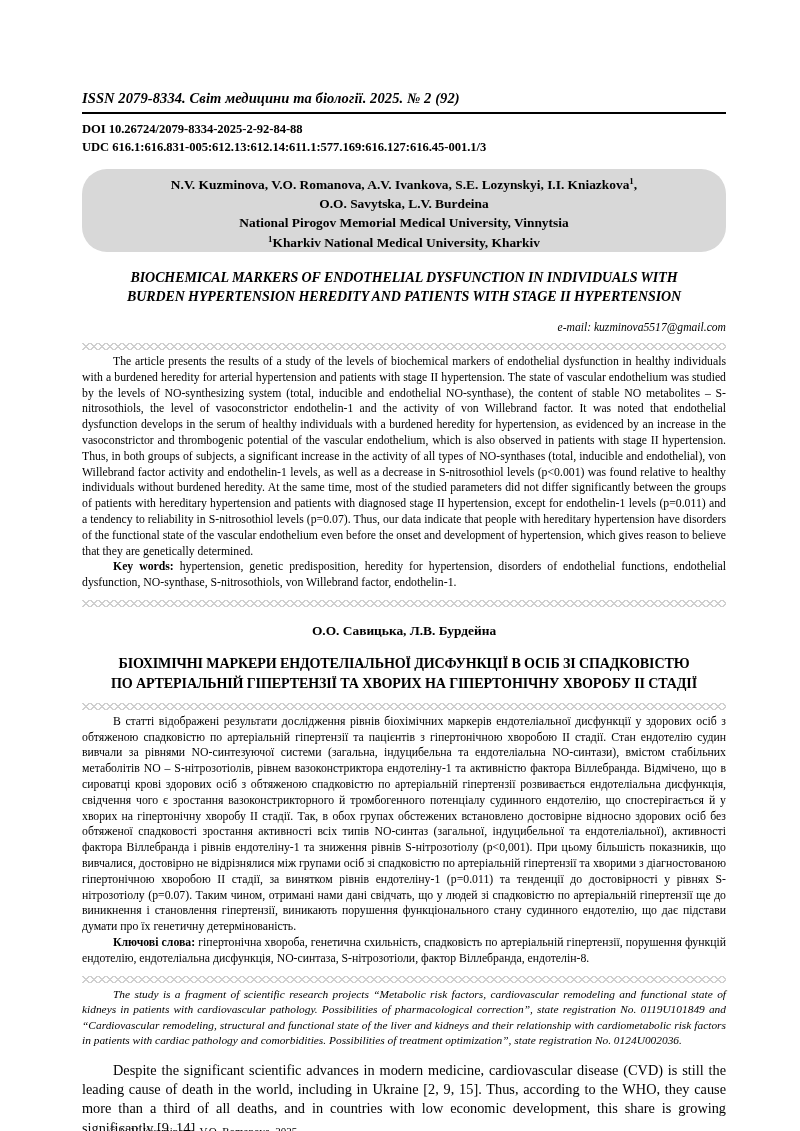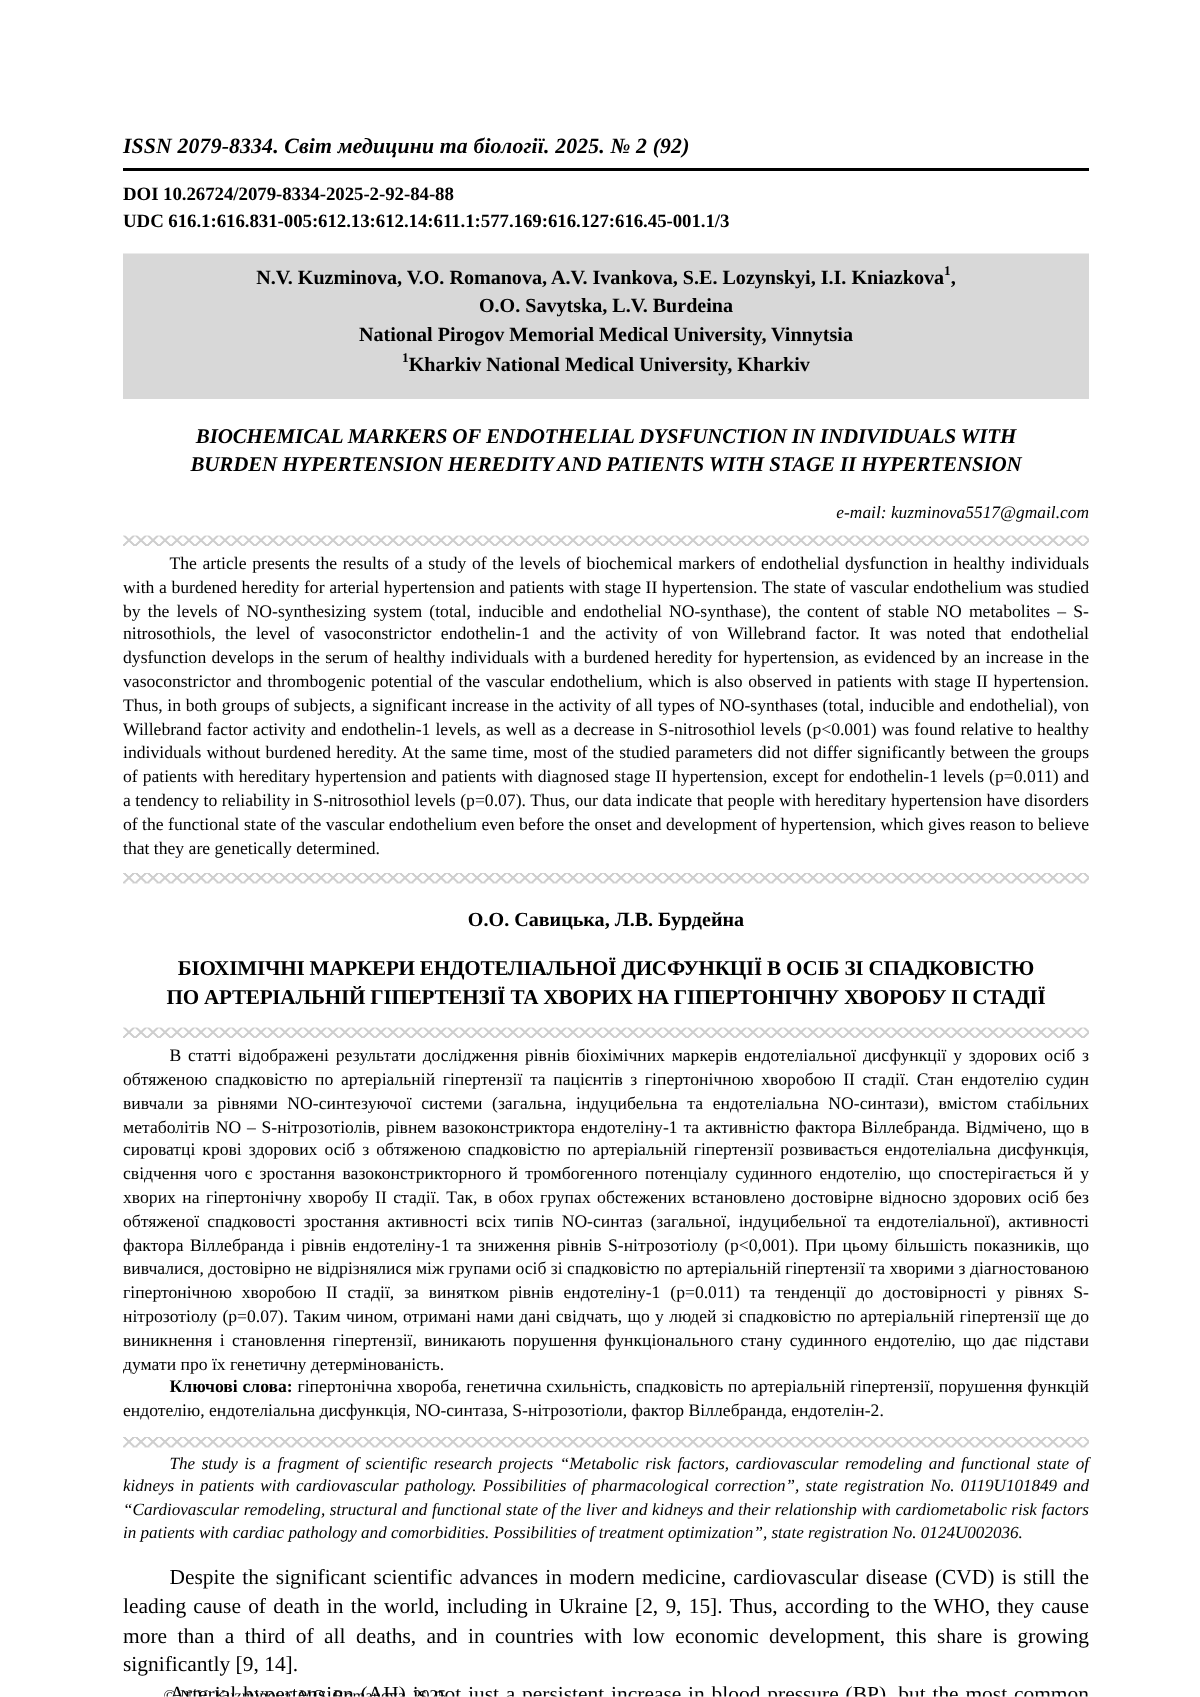--- a/index.html
+++ b/index.html
@@ -46,22 +46,23 @@
     font-size: 12.6px;
     line-height: 1.38;
     letter-spacing: -0.05px;
     white-space: nowrap;
   }
 
   
   .authors-shade {
     background: #d8d8d8;
     margin-top: 13px;
-    padding: 6px 4px 14px 4px;
-    text-align: center;
+    padding: 6px 4px 0 4px;
+    text-align: center;
+    border-radius: 25px;
   }
   .authors-shade .ln {
     font-weight: bold;
     font-size: 13.4px;
     line-height: 1.43;
     white-space: nowrap;
   }
   sup { font-size: 66%; vertical-align: super; line-height: 0; }
 
   
@@ -189,36 +190,37 @@
   <div class="title-en">
     <div class="ln">BIOCHEMICAL MARKERS OF ENDOTHELIAL DYSFUNCTION IN INDIVIDUALS WITH</div>
     <div class="ln">BURDEN HYPERTENSION HEREDITY AND PATIENTS WITH STAGE II HYPERTENSION</div>
   </div>
 
   <div class="email">e-mail: kuzminova5517@gmail.com</div>
 
   <div class="wave"></div>
 
   <p class="abstract">The article presents the results of a study of the levels of biochemical markers of endothelial dysfunction in healthy individuals with a burdened heredity for arterial hypertension and patients with stage II hypertension. The state of vascular endothelium was studied by the levels of NO-synthesizing system (total, inducible and endothelial NO-synthase), the content of stable NO metabolites – S-nitrosothiols, the level of vasoconstrictor endothelin-1 and the activity of von Willebrand factor. It was noted that endothelial dysfunction develops in the serum of healthy individuals with a burdened heredity for hypertension, as evidenced by an increase in the vasoconstrictor and thrombogenic potential of the vascular endothelium, which is also observed in patients with stage II hypertension. Thus, in both groups of subjects, a significant increase in the activity of all types of NO-synthases (total, inducible and endothelial), von Willebrand factor activity and endothelin-1 levels, as well as a decrease in S-nitrosothiol levels (p&lt;0.001) was found relative to healthy individuals without burdened heredity. At the same time, most of the studied parameters did not differ significantly between the groups of patients with hereditary hypertension and patients with diagnosed stage II hypertension, except for endothelin-1 levels (p=0.011) and a tendency to reliability in S-nitrosothiol levels (p=0.07). Thus, our data indicate that people with hereditary hypertension have disorders of the functional state of the vascular endothelium even before the onset and development of hypertension, which gives reason to believe that they are genetically determined.</p>
+  <p class="keywords"><b>Key words:</b><span> hypertension, genetic predisposition, heredity for hypertension, disorders of endothelial functions, endothelial dysfunction, NO-synthase, S-nitrosothiols, von Willebrand factor, endothelin-1.</span></p>
 
   <div class="wave"></div>
 
   <div class="authors-ua">
     <div class="ln">О.О. Савицька, Л.В. Бурдейна</div>
   </div>
 
   <div class="title-ua">
     <div class="ln">БІОХІМІЧНІ МАРКЕРИ ЕНДОТЕЛІАЛЬНОЇ ДИСФУНКЦІЇ В ОСІБ ЗІ СПАДКОВІСТЮ</div>
     <div class="ln">ПО АРТЕРІАЛЬНІЙ ГІПЕРТЕНЗІЇ ТА ХВОРИХ НА ГІПЕРТОНІЧНУ ХВОРОБУ ІІ СТАДІЇ</div>
   </div>
 
   <div class="wave"></div>
 
   <p class="abstract">В статті відображені результати дослідження рівнів біохімічних маркерів ендотеліальної дисфункції у здорових осіб з обтяженою спадковістю по артеріальній гіпертензії та пацієнтів з гіпертонічною хворобою ІІ стадії. Стан ендотелію судин вивчали за рівнями NO-синтезуючої системи (загальна, індуцибельна та ендотеліальна NO-синтази), вмістом стабільних метаболітів NO – S-нітрозотіолів, рівнем вазоконстриктора ендотеліну-1 та активністю фактора Віллебранда. Відмічено, що в сироватці крові здорових осіб з обтяженою спадковістю по артеріальній гіпертензії розвивається ендотеліальна дисфункція, свідчення чого є зростання вазоконстрикторного й тромбогенного потенціалу судинного ендотелію, що спостерігається й у хворих на гіпертонічну хворобу ІІ стадії. Так, в обох групах обстежених встановлено достовірне відносно здорових осіб без обтяженої спадковості зростання активності всіх типів NO-синтаз (загальної, індуцибельної та ендотеліальної), активності фактора Віллебранда і рівнів ендотеліну-1 та зниження рівнів S-нітрозотіолу (р&lt;0,001). При цьому більшість показників, що вивчалися, достовірно не відрізнялися між групами осіб зі спадковістю по артеріальній гіпертензії та хворими з діагностованою гіпертонічною хворобою ІІ стадії, за винятком рівнів ендотеліну-1 (р=0.011) та тенденції до достовірності у рівнях S-нітрозотіолу (р=0.07). Таким чином, отримані нами дані свідчать, що у людей зі спадковістю по артеріальній гіпертензії ще до виникнення і становлення гіпертензії, виникають порушення функціонального стану судинного ендотелію, що дає підстави думати про їх генетичну детермінованість.</p>
-  <p class="keywords"><b>Ключові слова:</b><span> гіпертонічна хвороба, генетична схильність, спадковість по артеріальній гіпертензії, порушення функцій ендотелію, ендотеліальна дисфункція, NO-синтаза, S-нітрозотіоли, фактор Віллебранда, ендотелін-2.</span></p>
+  <p class="keywords"><b>Ключові слова:</b><span> гіпертонічна хвороба, генетична схильність, спадковість по артеріальній гіпертензії, порушення функцій ендотелію, ендотеліальна дисфункція, NO-синтаза, S-нітрозотіоли, фактор Віллебранда, ендотелін-8.</span></p>
 
   <div class="wave"></div>
 
   <p class="funding">The study is a fragment of scientific research projects “Metabolic risk factors, cardiovascular remodeling and functional state of kidneys in patients with cardiovascular pathology. Possibilities of pharmacological correction”, state registration No. 0119U101849 and “Cardiovascular remodeling, structural and functional state of the liver and kidneys and their relationship with cardiometabolic risk factors in patients with cardiac pathology and comorbidities. Possibilities of treatment optimization”, state registration No. 0124U002036.</p>
 
   <div class="spacer-12"></div>
 
   <p class="body-par">Despite the significant scientific advances in modern medicine, cardiovascular disease (CVD) is still the leading cause of death in the world, including in Ukraine [2, 9, 15]. Thus, according to the WHO, they cause more than a third of all deaths, and in countries with low economic development, this share is growing significantly [9, 14].</p>
   <p class="body-par">Arterial hypertension (AH) is not just a persistent increase in blood pressure (BP), but the most common cause of the "launch" of the cardiovascular continuum with the development of complications: myocardial infarction, cerebral stroke, chronic heart failure, cardiac death, which makes this pathology one</p>
 

